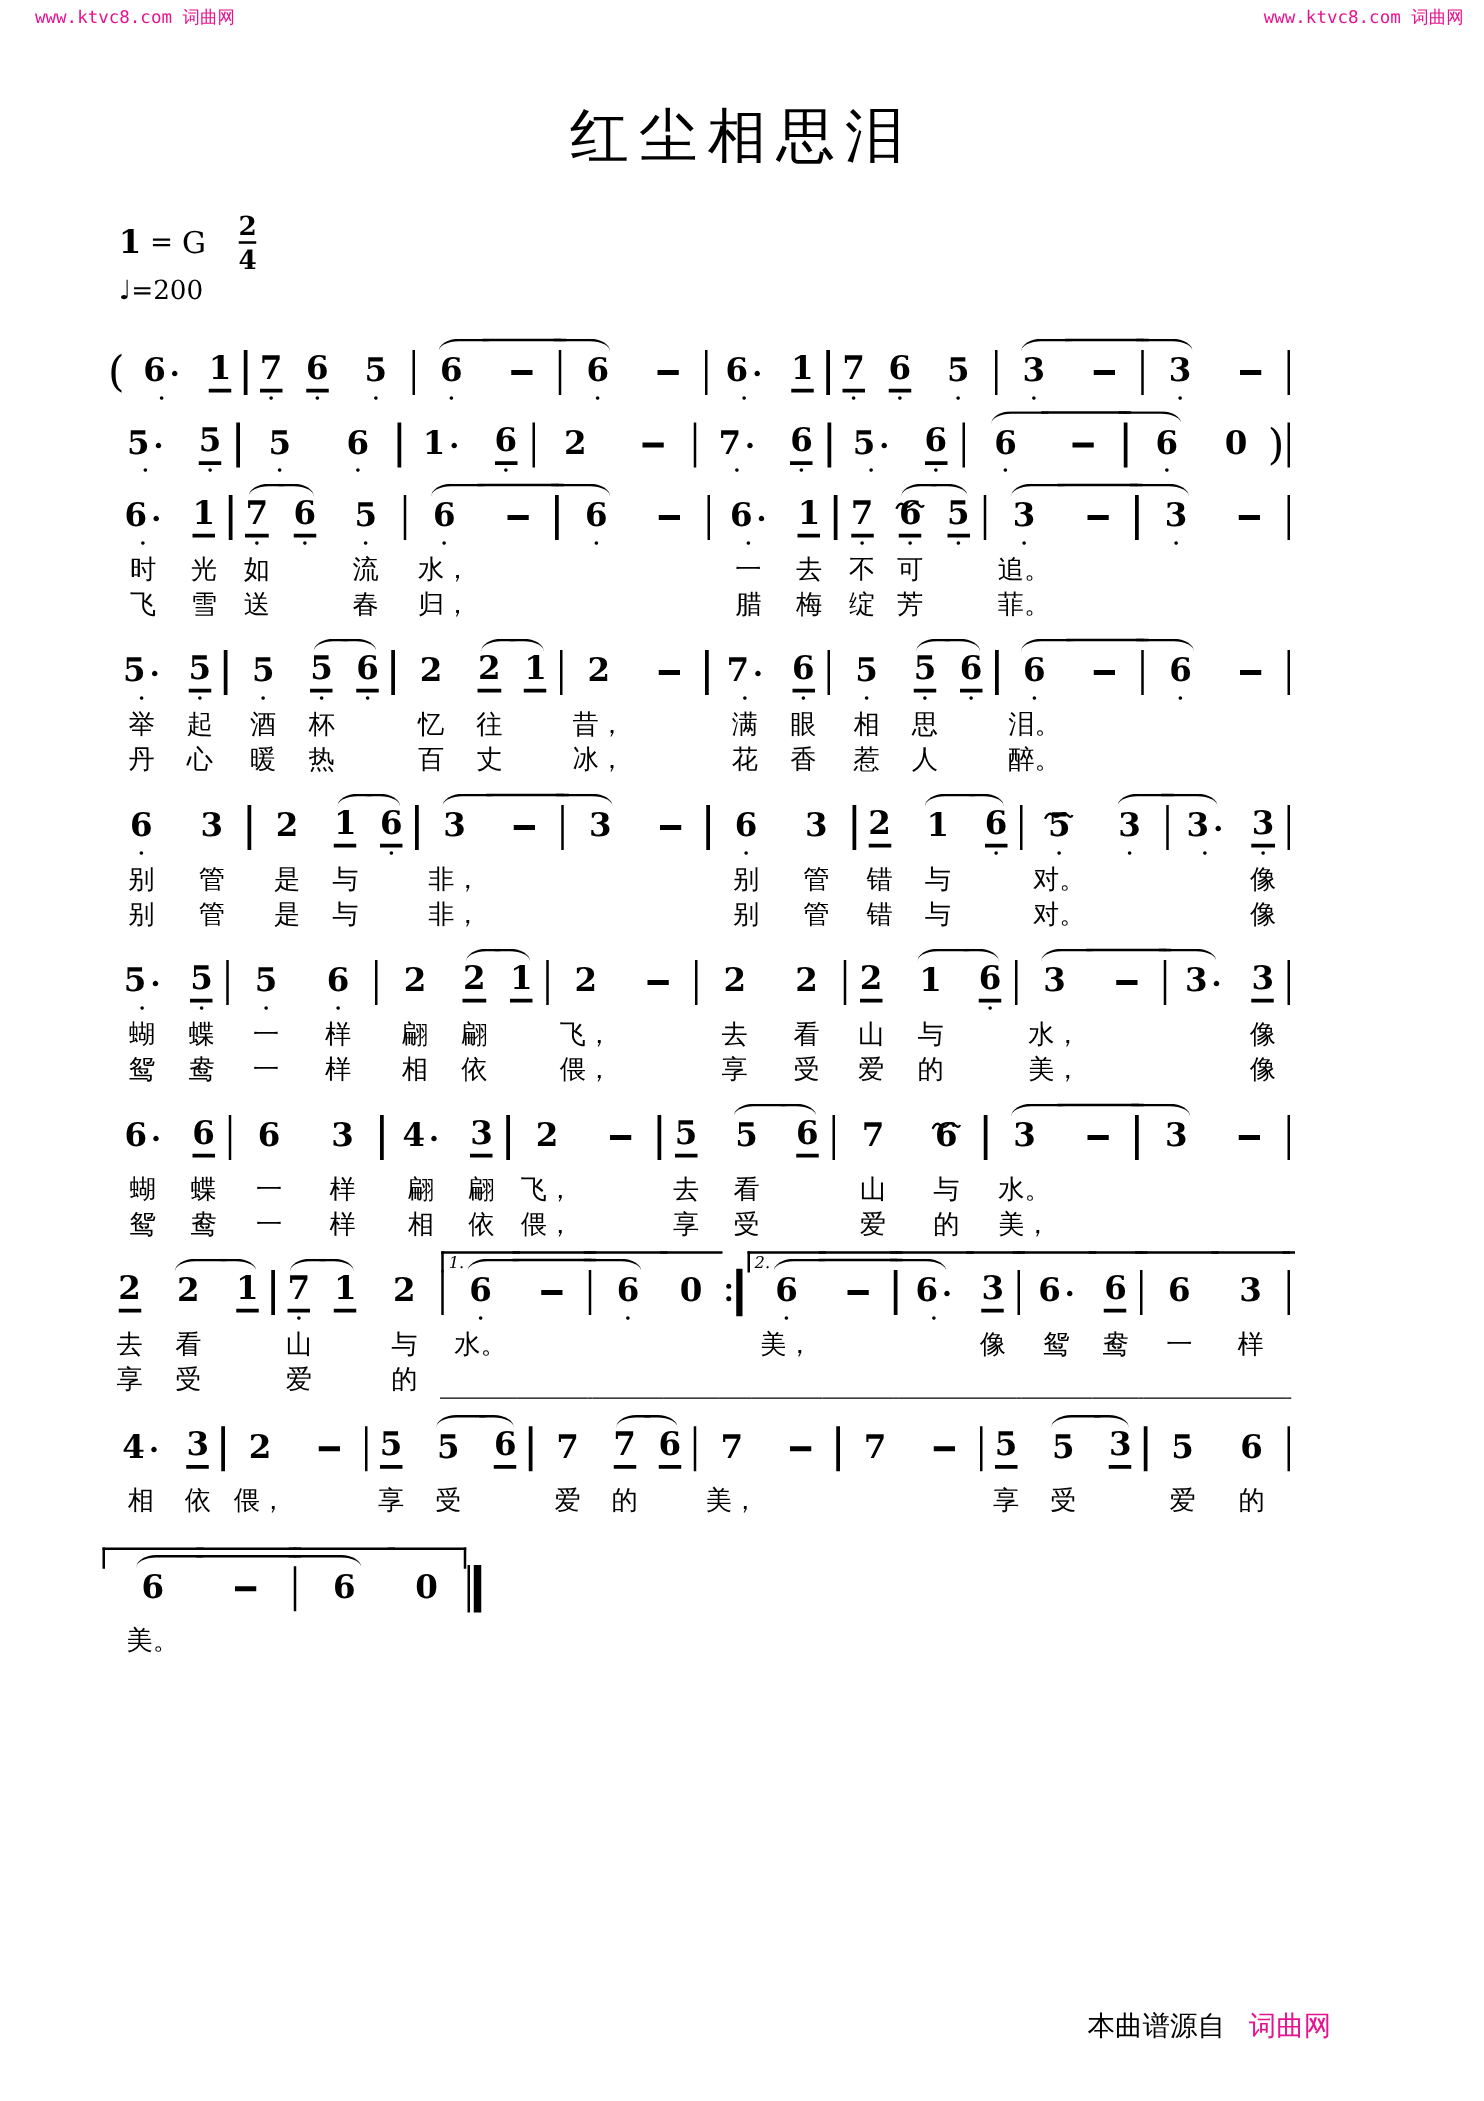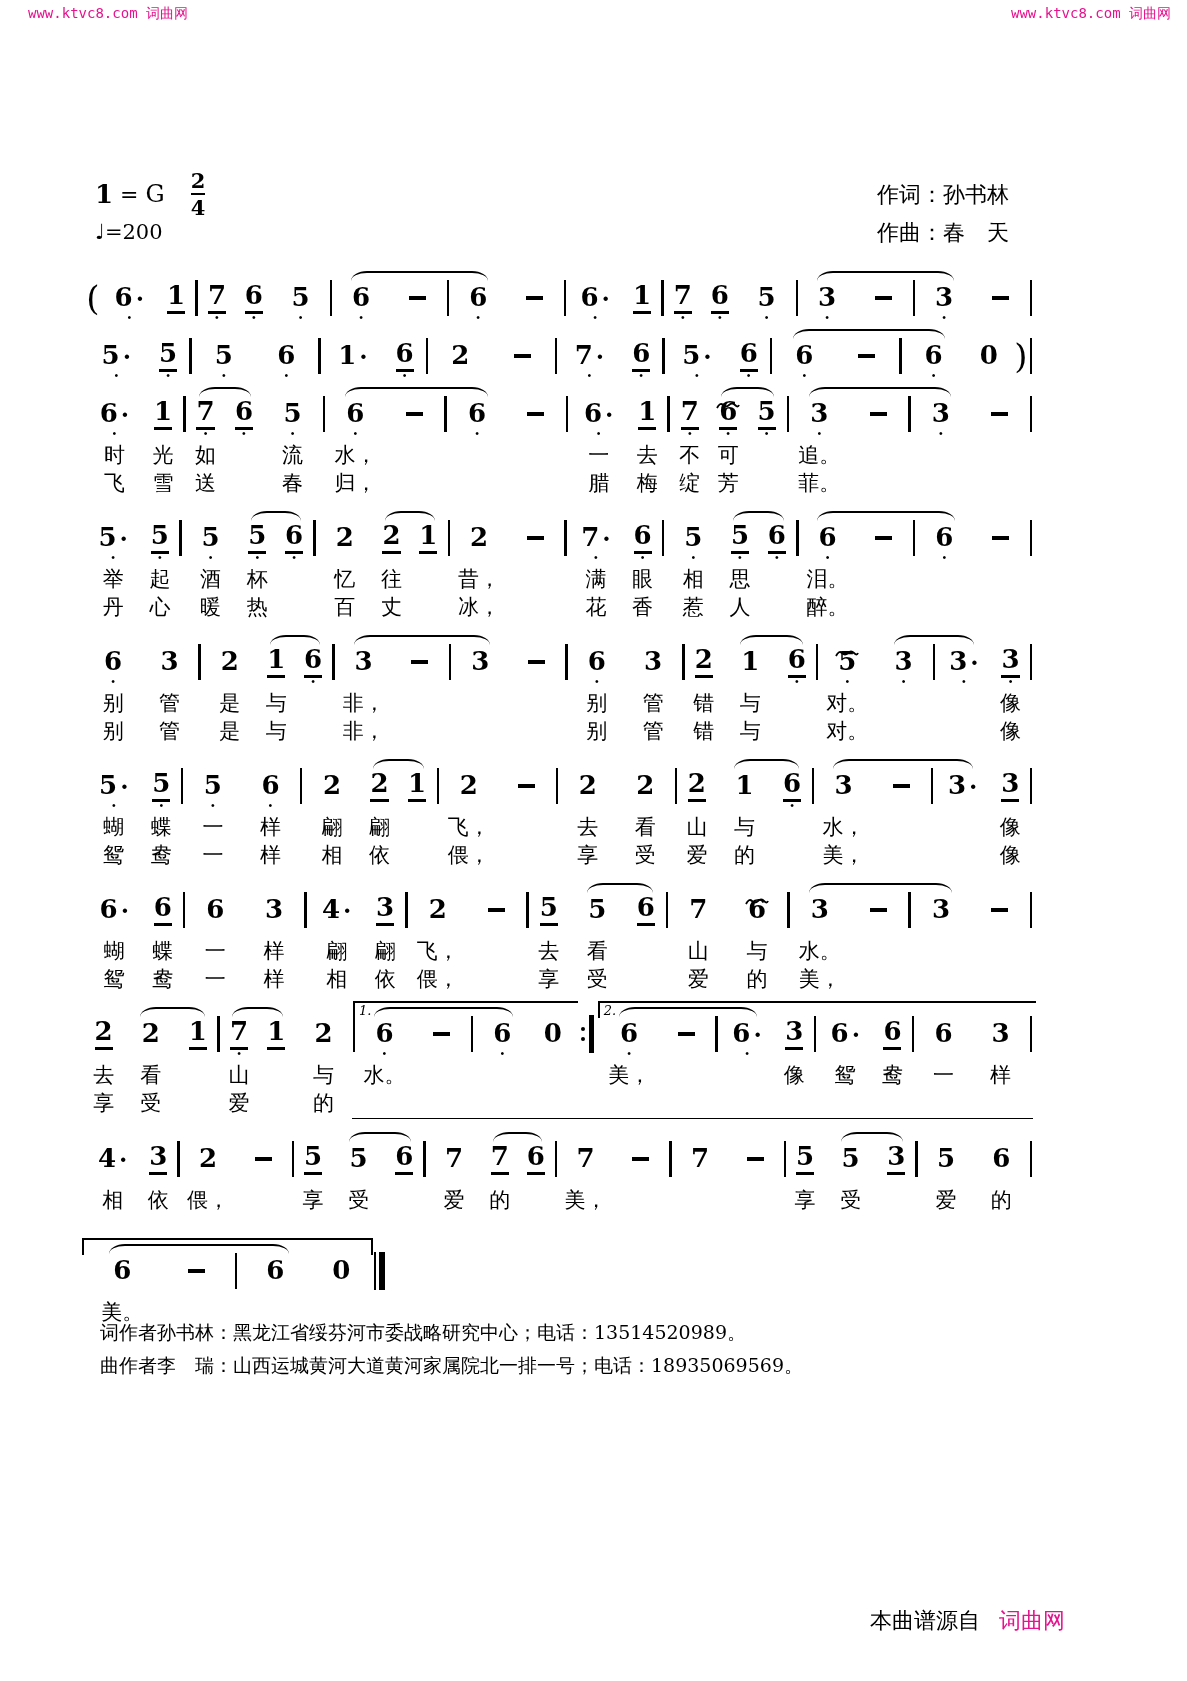--- a/index.html
+++ b/index.html
@@ -57,39 +57,36 @@
   .source{position:absolute;right:122px;top:1606px;font:400 22px "DejaVu Serif",serif;}
   .source .pink{color:#e6138f;margin-left:12px;}
 </style>
 </head>
 <body>
 
 <div class="page">
   <div class="wm wm-left">www.ktvc8.com 词曲网</div>
   <div class="wm wm-right">www.ktvc8.com 词曲网</div>
 
+  <div class="title">红尘相思泪</div>
 
   <div class="keyline">
     <span class="key-num">1</span>
     <span class="key-eq">=</span>
     <span class="key-tonic">G</span>
     <span class="timesig">
       <span class="tsn">2</span>
       <span class="tsd">4</span>
     </span>
   </div>
 
   <div class="tempo">
     <span>♩</span><span>=200</span>
   </div>
 
-  <div class="credits">
-    <div>作词：孙书林</div>
-    <div>作曲：春　天</div>
-  </div>
 
   <div class="score">
       <div class="sys ly0">
         <div class="cells">
           <div class="cell kind-p" style="flex: 0 0 16px;">
             <div class="slurrow"></div>
             <div class="numrow">
               <span class="paren">(</span>
             </div>
             <div class="oct"></div>
@@ -2376,22 +2373,18 @@
                 <div class="finthick"></div>
               </div>
             </div>
             <div class="oct"></div>
             <div class="ly ly1"></div>
           </div>
         </div>
       </div>
     </div>
 
-  <div class="footer">
-    <div>词作者孙书林：黑龙江省绥芬河市委战略研究中心；电话：13514520989。</div>
-    <div>曲作者李　瑞：山西运城黄河大道黄河家属院北一排一号；电话：18935069569。</div>
-  </div>
 
   <div class="source">
     <span>本曲谱源自</span>
     <span class="pink">词曲网</span>
   </div>
 </div>
 
 </body></html>

